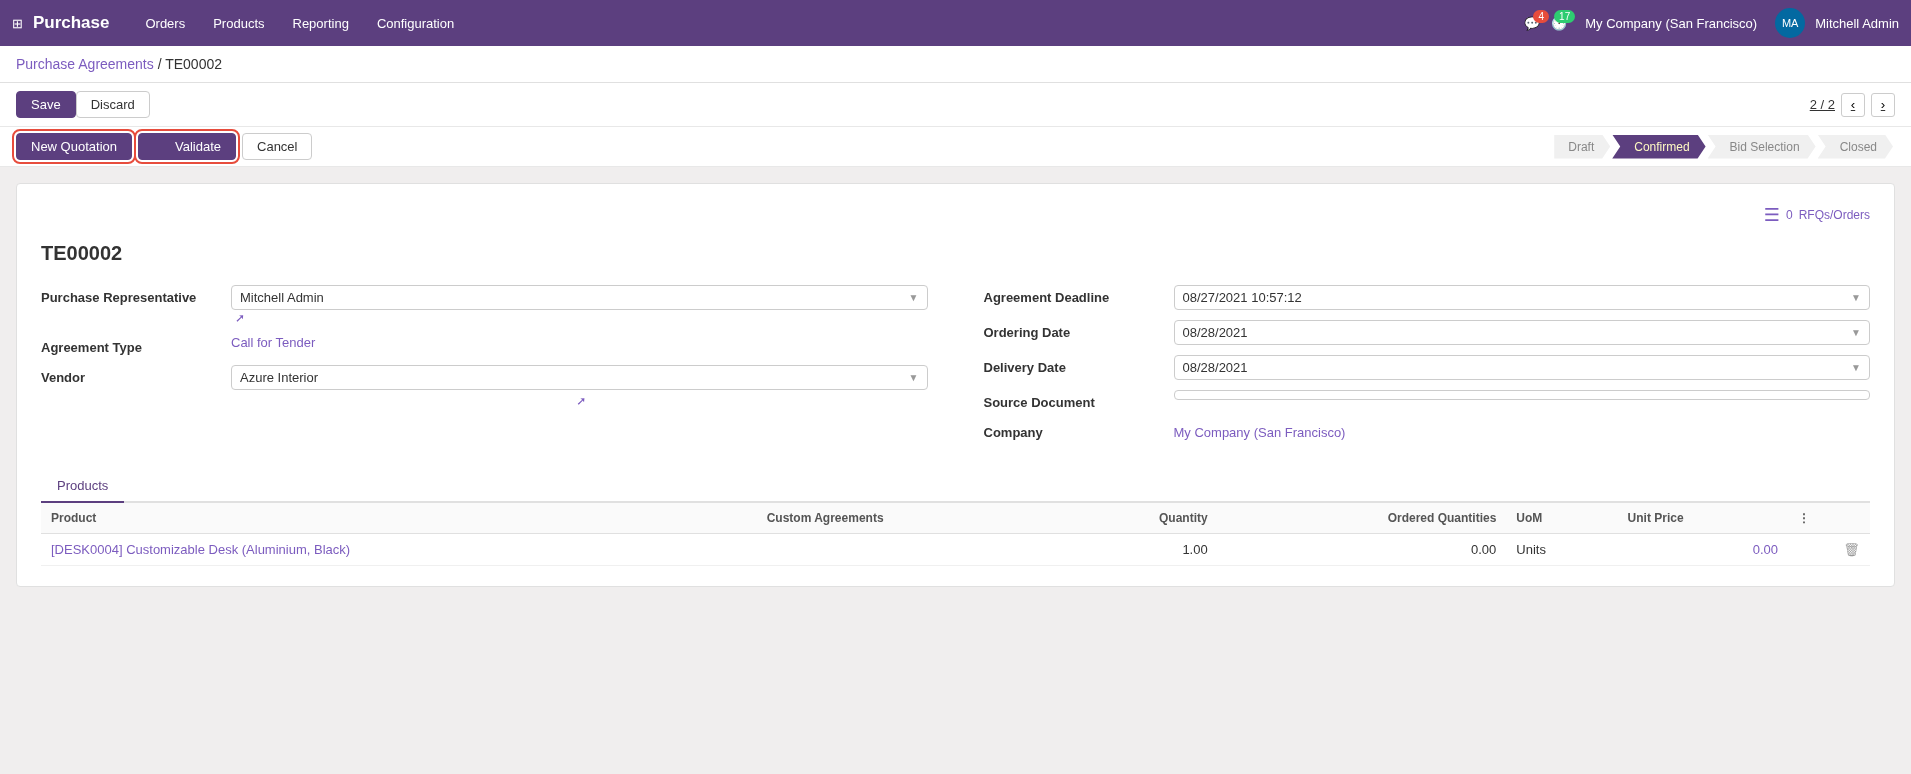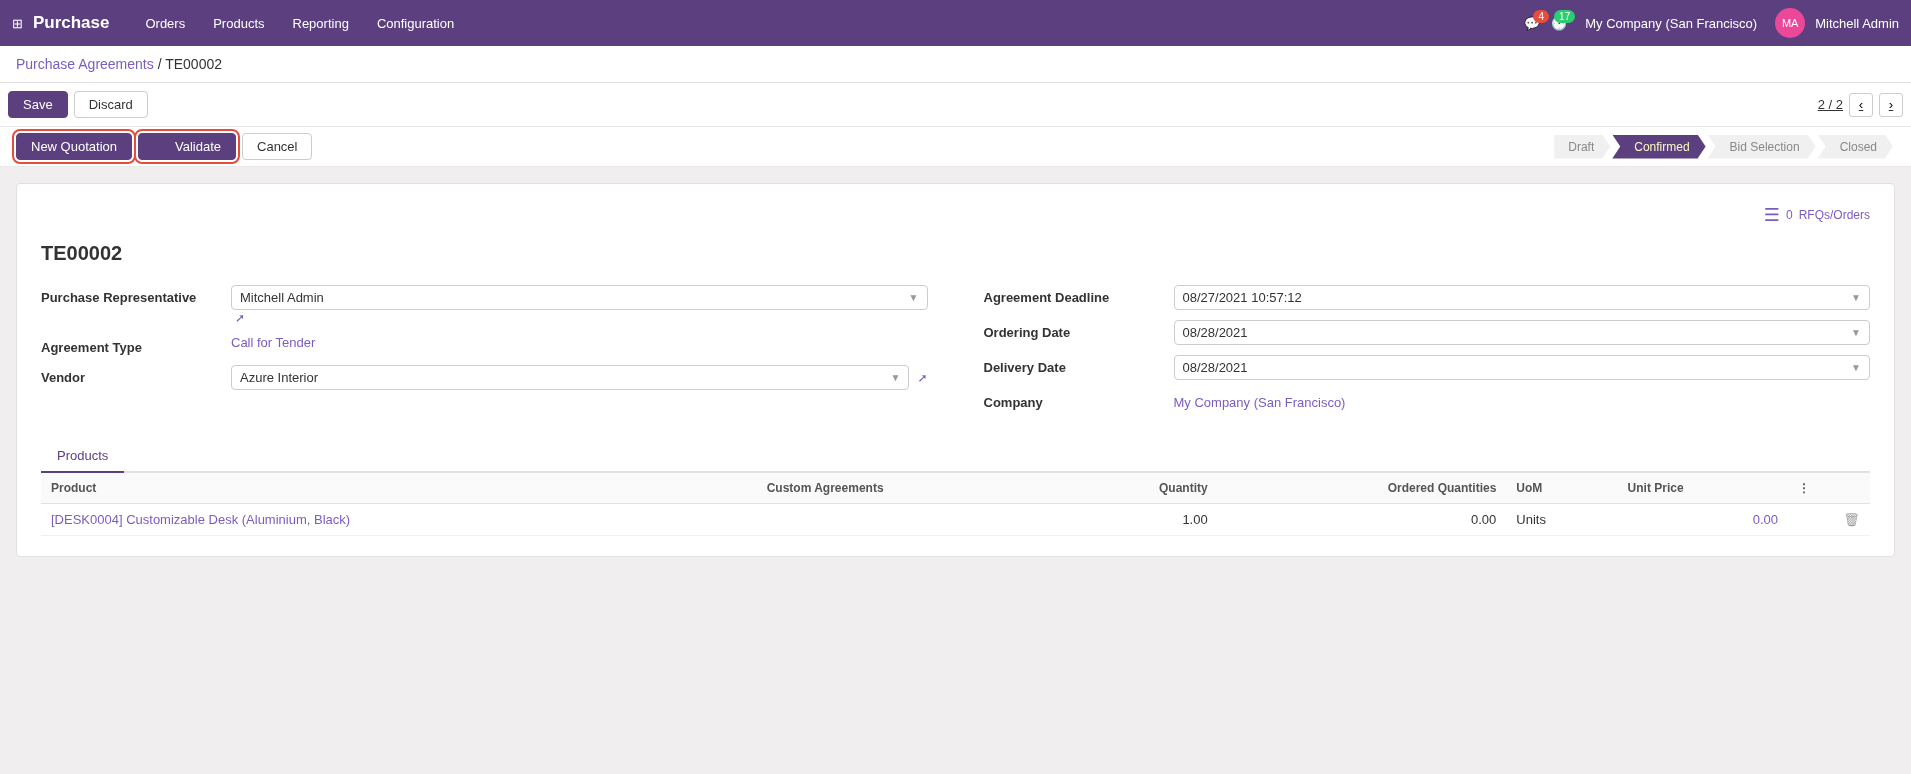--- a/index.html
+++ b/index.html
@@ -38,43 +38,42 @@
       padding: 1px 5px;
       position: absolute;
       top: -6px;
       right: -8px;
     }
     .badge-blue { background: #2ecc71; }
     .company-name { font-size: 13px; margin: 0 8px; }
     .avatar {
       width: 30px; height: 30px;
       border-radius: 50%;
-      background: #ec4899;
+      background: #0369a1;
       display: flex; align-items: center; justify-content: center;
       font-size: 11px; color: white;
     }
     .admin-name { font-size: 13px; }
 
     
     .breadcrumb-bar {
       background: white;
       padding: 10px 16px;
       border-bottom: 1px solid #e0e0e0;
       font-size: 14px;
       color: #7c5cbf;
     }
     .breadcrumb-bar span { color: #333; }
 
     
     .action-bar {
       background: white;
-      padding: 8px 8px;
-      display: flex;
-      align-items: center;
-      gap: 6px;
+      padding: 8px 16px;
+      display: flex;
+      align-items: center;
       border-bottom: 1px solid #e8e8e8;
     }
     .btn {
       padding: 5px 14px;
       border-radius: 4px;
       cursor: pointer;
       font-size: 13px;
       border: 1px solid #ccc;
       background: white;
     }
@@ -338,21 +337,21 @@
 
         <div class="field-row">
           <div class="field-label">Agreement Type</div>
           <div class="field-value">
             <span class="field-link">Call for Tender</span>
           </div>
         </div>
 
         <div class="field-row">
           <div class="field-label">Vendor</div>
-          <div class="field-value" style="display:flex;align-items:center;gap:4px;">
+          <div class="field-value" style="display:flex;align-items:center;gap:4px;flex-direction:column;">
             <div class="field-input" style="flex:1;">
               <span>Azure Interior</span>
               <span class="dropdown-arrow">▼</span>
             </div>
             <span class="external-link-icon">➚</span>
           </div>
         </div>
       </div>
 
       <div class="form-right">
@@ -380,20 +379,28 @@
         <div class="field-row">
           <div class="field-label">Delivery Date</div>
           <div class="field-value">
             <div class="field-input">
               <span>08/28/2021</span>
               <span class="dropdown-arrow">▼</span>
             </div>
           </div>
         </div>
 
+        <div class="field-row">
+          <div class="field-label">Source Document</div>
+          <div class="field-value">
+            <div class="field-input">
+              <span></span>
+            </div>
+          </div>
+        </div>
 
         <div class="field-row">
           <div class="field-label">Company</div>
           <div class="field-value field-static">
             <span class="field-link">My Company (San Francisco)</span>
           </div>
         </div>
       </div>
     </div>
 

